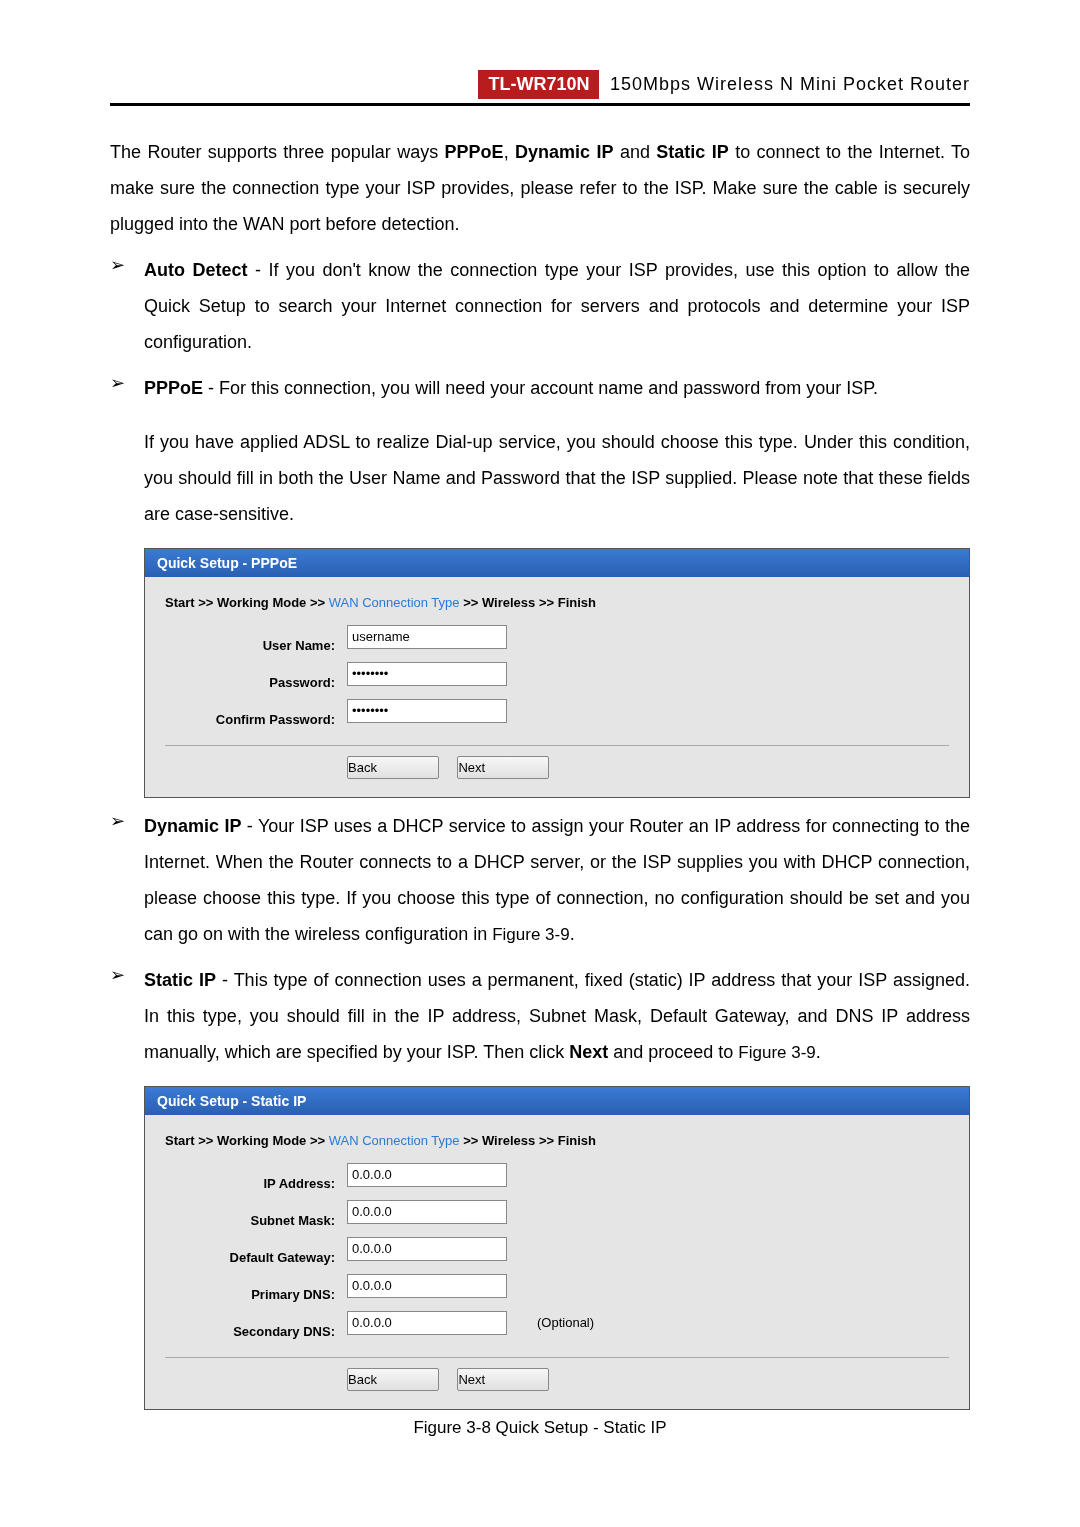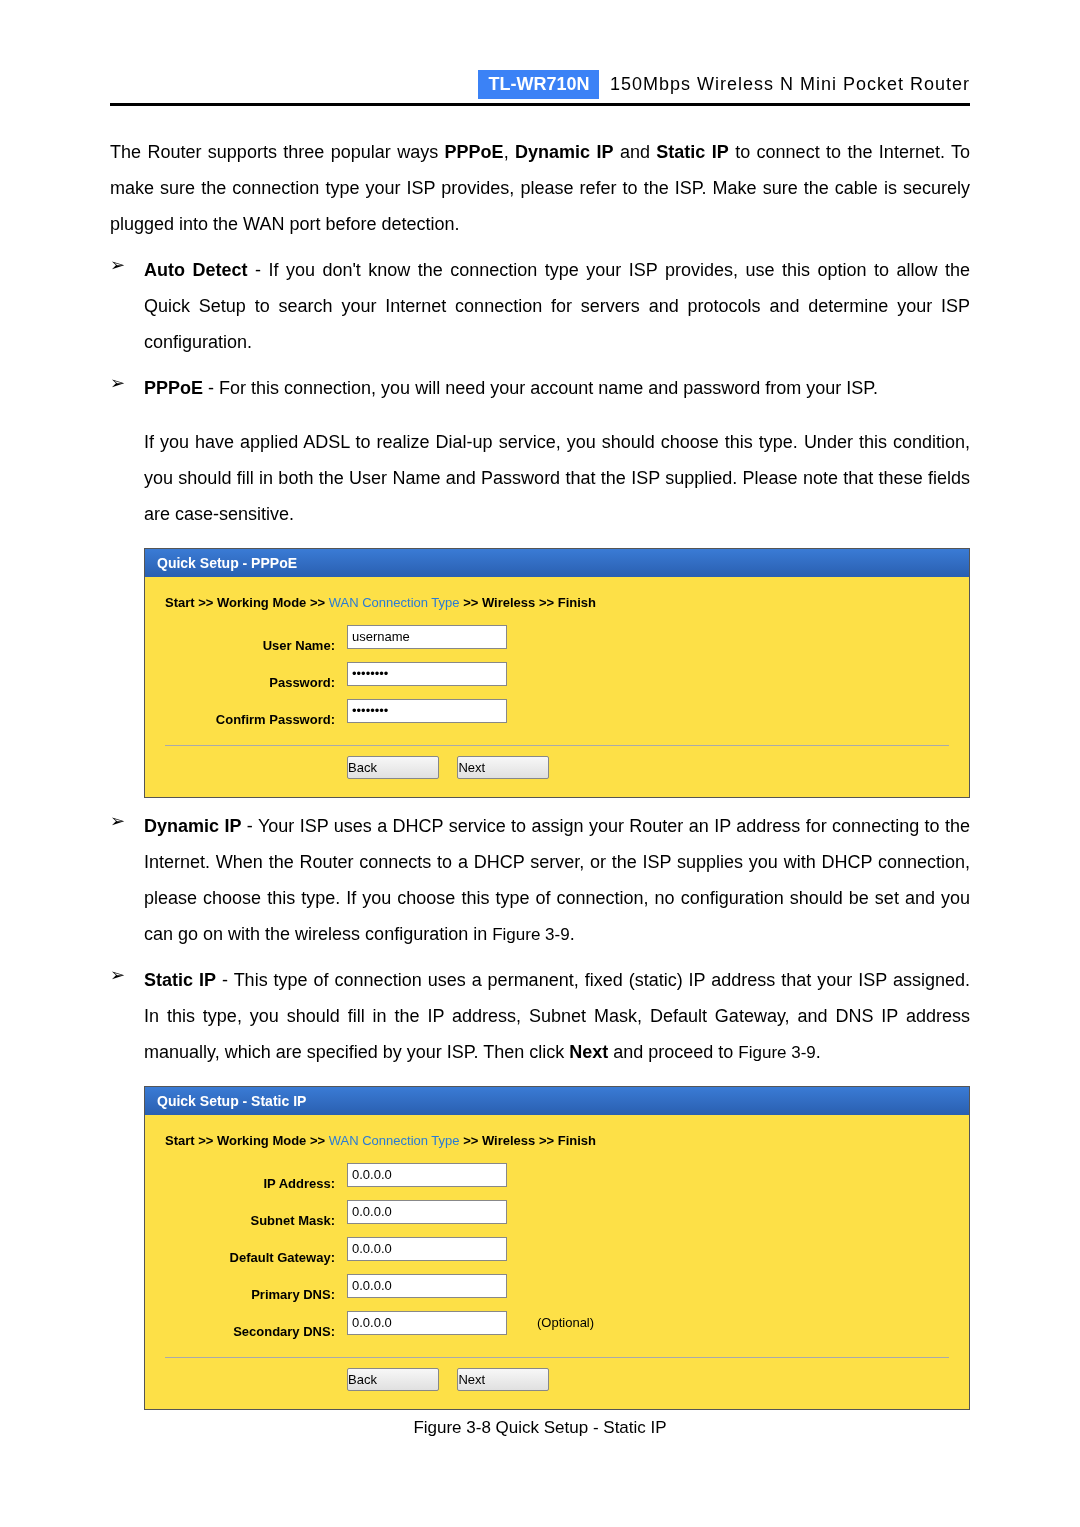--- a/index.html
+++ b/index.html
@@ -14,21 +14,21 @@
     padding: 70px 110px 50px 110px;
   }
   .header-line {
     border-bottom: 3px solid #000;
     padding-bottom: 4px;
     margin-bottom: 28px;
     text-align: right;
   }
   .model-badge {
     display: inline-block;
-    background: #3b82f6;
+    background: #b91c1c;
     color: #fff;
     font-weight: bold;
     padding: 4px 10px;
     font-size: 18px;
     margin-right: 6px;
   }
   .model-desc {
     font-weight: normal;
     font-size: 18px;
     letter-spacing: 1px;
@@ -52,21 +52,21 @@
   .bullet-body {
     flex: 1;
     font-size: 18px;
     line-height: 2.0;
     text-align: justify;
   }
   .bold { font-weight: bold; }
   .figure-box {
     border: 1px solid #555;
     margin: 16px 0 8px 34px;
-    background: #fde047;
+    background: #e5e5e5;
   }
   .fig-title-bar {
     background: linear-gradient(#3a7bd5, #2a5fb0);
     color: #fff;
     font-weight: bold;
     font-size: 14px;
     padding: 6px 12px;
   }
   .fig-body {
     padding: 18px 20px 4px 20px;

